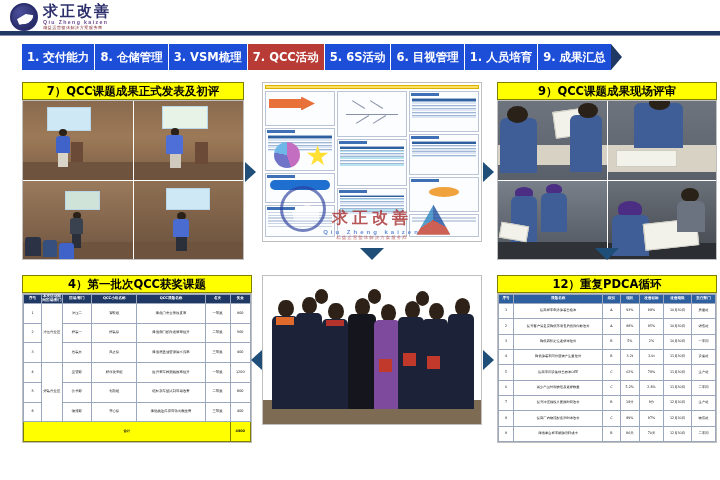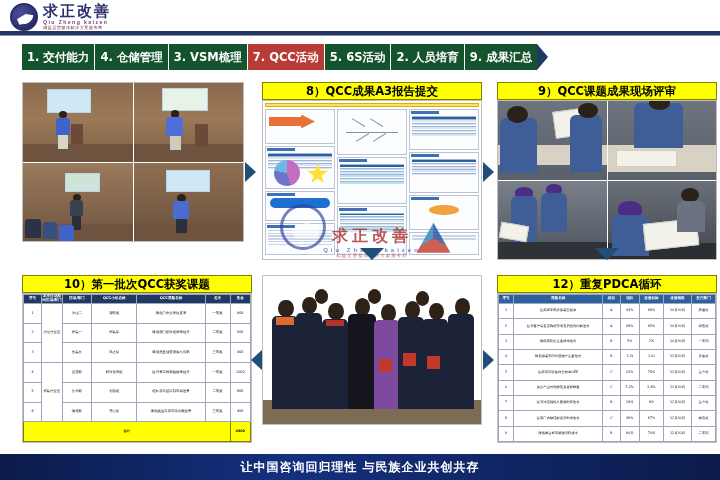--- a/index.html
+++ b/index.html
@@ -32,21 +32,21 @@
     font-family:"DejaVu Sans","Liberation Sans",sans-serif;
   }
   .logo-en { font-size:5.2px; color:#6d4a8f; letter-spacing:1.4px; font-weight:bold; margin-top:1px;}
   .logo-sub { font-size:4.2px; color:#8a3b3b; letter-spacing:.4px; margin-top:1px;}
   .header-rule { position:absolute; left:0; top:31px; width:720px; height:4px; background:#1f3864; }
   .header-rule2 { position:absolute; left:0; top:35px; width:720px; height:1px; background:#8a8fb0; }
 
   
   .nav { position:absolute; left:22px; top:44px; height:26px; display:flex; align-items:stretch; }
   .tab {
-    background:#14532d; color:#ffffff; font-size:11.5px; font-weight:bold;
+    background:#1d4ed8; color:#ffffff; font-size:11.5px; font-weight:bold;
     display:flex; align-items:center; justify-content:center;
     padding:0 5px; border-right:1px solid #ffffff;
     font-family:"DejaVu Sans","Liberation Sans",sans-serif; white-space:nowrap;
   }
   .tab.active { background:#b83b35; }
   .tab.last { border-right:none; }
   .nav-arrow {
     width:0; height:0; border-top:13px solid transparent; border-bottom:13px solid transparent;
     border-left:11px solid #1f3864;
   }
@@ -199,30 +199,32 @@
         <div class="logo-en">Qiu Zheng kaizen</div>
         <div class="logo-sub">精益运营整体解决方案服务商</div>
       </div>
     </div>
     <div class="header-rule"></div>
     <div class="header-rule2"></div>
   </div>
 
   <div class="nav">
     <div class="tab">1. 交付能力</div>
-    <div class="tab">4. 仓储管理</div>
+    <div class="tab">8. 仓储管理</div>
     <div class="tab">3. VSM梳理</div>
     <div class="tab active">7. QCC活动</div>
     <div class="tab">5. 6S活动</div>
-    <div class="tab">2. 人员培育</div>
+    <div class="tab">6. 目视管理</div>
+    <div class="tab">1. 人员培育</div>
     <div class="tab last">9. 成果汇总</div>
     <div class="nav-arrow"></div>
   </div>
 
   <div class="panel" style="left:22px; top:82px; width:222px;">
+    <div class="ptitle">7）QCC课题成果正式发表及初评</div>
     <div class="pbody" style="height:160px;">
       <div class="grid2">
         <div class="ph aud">
           <div class="floor"></div>
           <div class="screen" style="left:22%;top:8%;width:40%;height:30%;"></div>
           <div class="podium" style="left:44%;bottom:22%;width:11%;height:26%;"></div>
           <div class="head" style="left:33%;top:36%;width:7%;height:9%;"></div>
           <div class="person" style="left:30%;top:44%;width:13%;height:22%;"></div>
           <div class="legs" style="left:32%;top:66%;width:9%;height:18%;background:#d9d4c8;"></div>
         </div>
@@ -249,21 +251,20 @@
           <div class="screen" style="left:30%;top:10%;width:40%;height:28%;"></div>
           <div class="head" style="left:40%;top:40%;width:8%;height:10%;"></div>
           <div class="person" style="left:36%;top:49%;width:15%;height:23%;background:#4a6bd0;"></div>
           <div class="legs" style="left:39%;top:72%;width:10%;height:18%;"></div>
         </div>
       </div>
     </div>
   </div>
 
   <div class="panel" style="left:262px; top:82px; width:220px;">
-    <div class="ptitle">8）QCC成果A3报告提交</div>
     <div class="pbody" style="height:160px; background:#fff;">
       <div class="a3">
         <div class="a3-head"></div>
         <div class="a3-cols">
           <div class="a3-col">
             <div class="a3-box" style="flex:1.1">
               <div class="a3-arrow"></div>
             </div>
             <div class="a3-box" style="flex:1.4">
               <div class="a3-cap"></div>
@@ -408,21 +409,21 @@
       </div>
     </div>
   </div>
 
   <div class="arrow-right" style="left:245px; top:162px;"></div>
   <div class="arrow-right" style="left:483px; top:162px;"></div>
   <div class="arrow-down" style="left:595px; top:248px;"></div>
   <div class="arrow-down" style="left:360px; top:248px;"></div>
 
   <div class="panel" style="left:22px; top:275px; width:230px;">
-    <div class="ptitle">10）第一批次QCC获奖课题</div>
+    <div class="ptitle">4）第一批次QCC获奖课题</div>
     <div class="pbody" style="height:150px;">
       <table class="tbl10">
         <thead>
           <tr>
             <th style="width:8%">序号</th>
             <th style="width:9%">本次活动期间区域/部门</th>
             <th style="width:13%">区域/部门</th>
             <th style="width:20%">QCC小组名称</th>
             <th style="width:30%">QCC课题名称</th>
             <th style="width:11%">名次</th>
@@ -620,17 +621,14 @@
             <td>二车间</td>
           </tr>
         </tbody>
       </table>
     </div>
   </div>
 
   <div class="arrow-left" style="left:251px; top:350px;"></div>
   <div class="arrow-right" style="left:483px; top:350px;"></div>
 
-  <div class="footer">
-    <span>让中国咨询回归理性 与民族企业共创共存</span>
-  </div>
 
 </div>
 
 </body></html>

